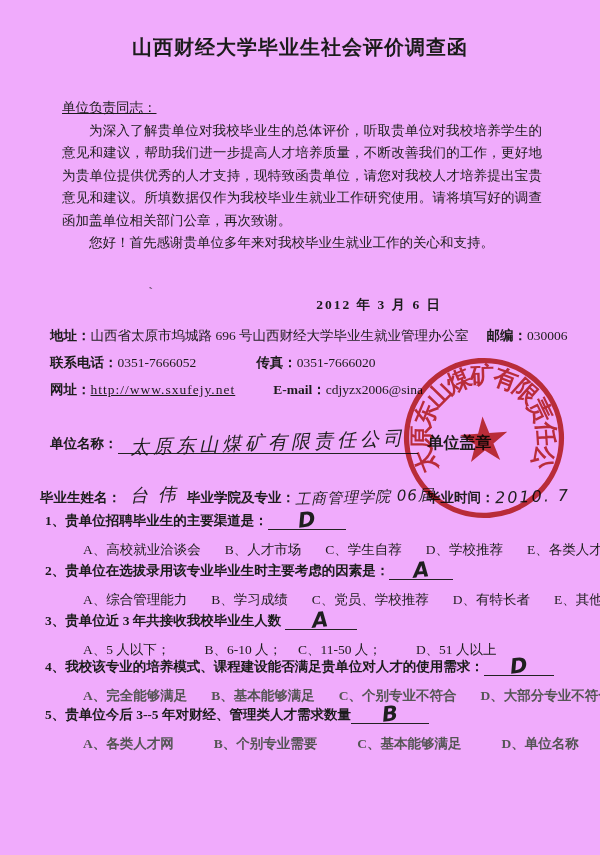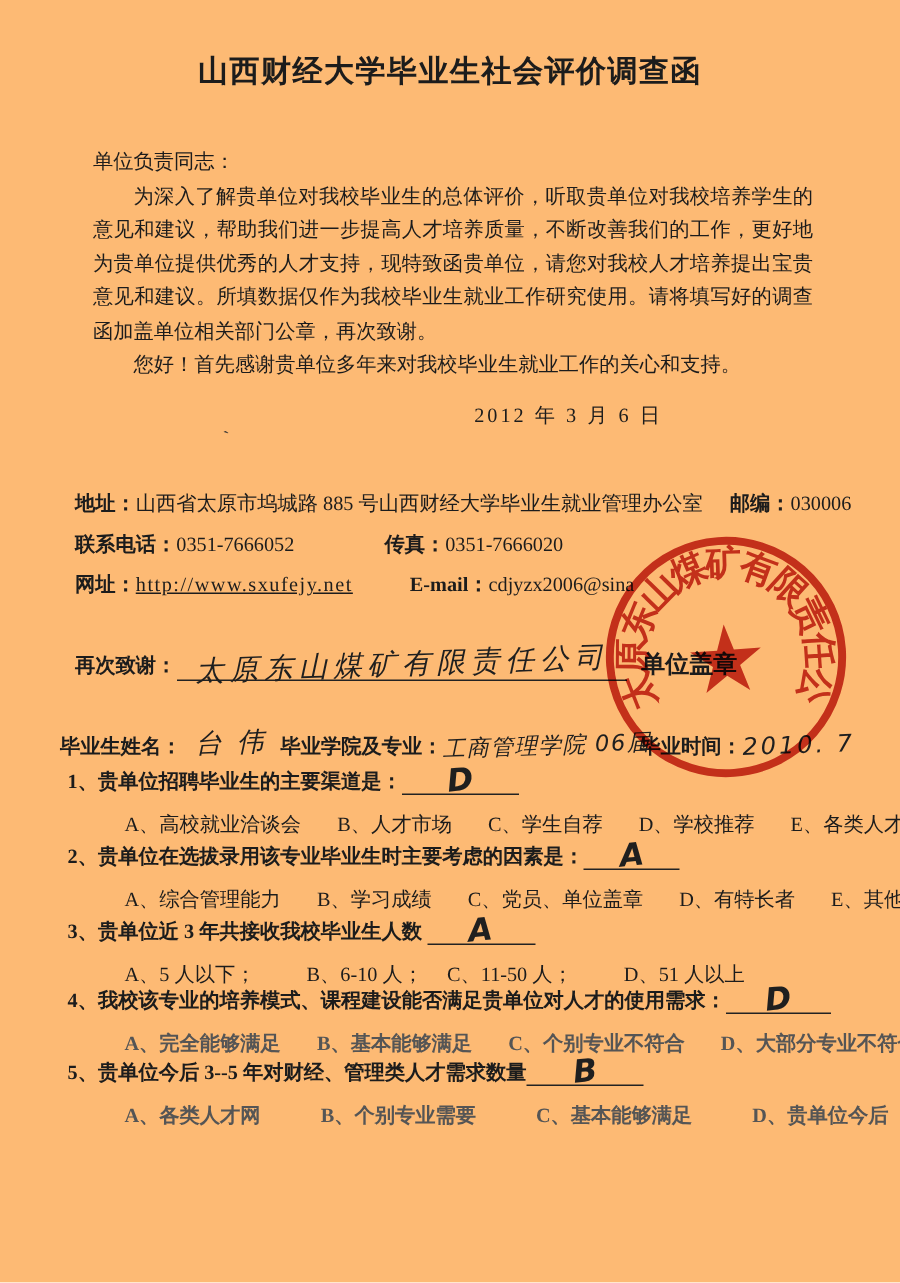--- a/index.html
+++ b/index.html
@@ -1,29 +1,29 @@
 <!DOCTYPE html>
 <html><head>
 <meta charset="utf-8">
 <style>
   html,body{margin:0;padding:0;background:#ffffff;}
   .page{
     position:relative;width:600px;height:855px;overflow:hidden;
-    background:#fdba74;color:#1c1c1c;
+    background:#f0abfc;color:#1c1c1c;
     font-family:"Liberation Serif","DejaVu Serif",serif;
   }
   .title{
     position:absolute;top:34px;left:0;width:100%;text-align:center;
     font-size:20px;font-weight:bold;letter-spacing:1px;
   }
-  .salutation{position:absolute;left:62px;top:99px;font-size:13.5px;}
+  .salutation{position:absolute;left:62px;top:99px;font-size:13.5px;text-decoration:underline;}
   .body-text{position:absolute;left:62px;top:120px;width:480px;font-size:13.5px;line-height:22.4px;}
   .body-text p{margin:0;text-indent:2em;text-align:justify;}
   .signoff-org{position:absolute;right:56px;top:256px;font-size:13.5px;letter-spacing:1px;}
-  .signoff-date{position:absolute;right:158px;top:268px;font-size:13.5px;letter-spacing:2px;}
+  .signoff-date{position:absolute;right:158px;top:296px;font-size:13.5px;letter-spacing:2px;font-weight:bold;}
   .tickmark{position:absolute;left:150px;top:284px;font-size:13px;color:#333;transform:rotate(-20deg);}
   .contact{position:absolute;left:50px;top:327px;font-size:13.5px;width:530px;}
   .contact .line{height:27px;white-space:nowrap;}
   .lbl{font-weight:bold;}
   .gap-s{display:inline-block;width:18px;}
   .gap-m{display:inline-block;width:60px;}
   .link{text-decoration:underline;letter-spacing:1px;}
   .unit-row{position:absolute;left:50px;top:433px;font-size:13.5px;white-space:nowrap;z-index:1;}
   .u-line{display:inline-block;border-bottom:1.3px solid #222;text-align:center;vertical-align:bottom;}
   .hw{
@@ -61,32 +61,32 @@
   <div class="body-text">
     <p>为深入了解贵单位对我校毕业生的总体评价，听取贵单位对我校培养学生的意见和建议，帮助我们进一步提高人才培养质量，不断改善我们的工作，更好地为贵单位提供优秀的人才支持，现特致函贵单位，请您对我校人才培养提出宝贵意见和建议。所填数据仅作为我校毕业生就业工作研究使用。请将填写好的调查函加盖单位相关部门公章，再次致谢。</p>
     <p>您好！首先感谢贵单位多年来对我校毕业生就业工作的关心和支持。</p>
   </div>
 
   <div class="signoff-date">2012 年 3 月 6 日</div>
   <div class="tickmark">`</div>
 
   <div class="contact">
     <div class="line">
-      <span class="lbl">地址：</span><span>山西省太原市坞城路 885 号山西财经大学毕业生就业管理办公室</span><span class="gap-s"></span><span class="lbl">邮编：</span><span>030006</span>
+      <span class="lbl">地址：</span><span>山西省太原市坞城路 696 号山西财经大学毕业生就业管理办公室</span><span class="gap-s"></span><span class="lbl">邮编：</span><span>030006</span>
     </div>
     <div class="line">
       <span class="lbl">联系电话：</span><span>0351-7666052</span><span class="gap-m"></span><span class="lbl">传真：</span><span>0351-7666020</span>
     </div>
     <div class="line">
       <span class="lbl">网址：</span><span class="link">http://www.sxufejy.net</span><span class="gap-m" style="width:38px;"></span><span class="lbl">E-mail：</span><span>cdjyzx2006@sina</span>
     </div>
   </div>
 
   <div class="unit-row">
-    <span class="lbl">再次致谢：</span><span class="u-line" style="width:300px;"><span class="hw hw-unit">太原东山煤矿有限责任公司</span></span><span class="seal-label">单位盖章</span>
+    <span class="lbl">单位名称：</span><span class="u-line" style="width:300px;"><span class="hw hw-unit">太原东山煤矿有限责任公司</span></span><span class="seal-label">单位盖章</span>
   </div>
 
   <div class="grad-row">
     <span class="lbl">毕业生姓名：</span><span class="u-line" style="width:66px;border-bottom:none;"><span class="hw hw-name">台 伟</span></span><span class="lbl">毕业学院及专业：</span><span class="u-line" style="width:132px;border-bottom:none;"><span class="hw hw-college">工商管理学院 06届</span></span><span class="lbl">毕业时间：</span><span class="hw hw-time">2010. 7</span>
   </div>
 
   <div class="question q1">
     <div class="q-prompt">
       <span>1、贵单位招聘毕业生的主要渠道是：</span><span class="u-line" style="width:78px;"><span class="hw hw-ans">D</span></span>
     </div>
@@ -99,21 +99,21 @@
     </div>
   </div>
 
   <div class="question q2">
     <div class="q-prompt">
       <span>2、贵单位在选拔录用该专业毕业生时主要考虑的因素是：</span><span class="u-line" style="width:64px;"><span class="hw hw-ans">A</span></span>
     </div>
     <div class="q-options">
       <span class="opt">A、综合管理能力</span>
       <span class="opt">B、学习成绩</span>
-      <span class="opt">C、党员、单位盖章</span>
+      <span class="opt">C、党员、学校推荐</span>
       <span class="opt">D、有特长者</span>
       <span class="opt" style="margin-right:0;">E、其他</span>
     </div>
   </div>
 
   <div class="question q3">
     <div class="q-prompt">
       <span>3、贵单位近 3 年共接收我校毕业生人数</span>&nbsp;<span class="u-line" style="width:72px;"><span class="hw hw-ans">A</span></span>
     </div>
     <div class="q-options">
@@ -137,21 +137,21 @@
   </div>
 
   <div class="question q5">
     <div class="q-prompt">
       <span>5、贵单位今后 3--5 年对财经、管理类人才需求数量</span><span class="u-line" style="width:78px;"><span class="hw hw-ans">B</span></span>
     </div>
     <div class="q-options">
       <span class="opt">A、各类人才网</span>
       <span class="opt">B、个别专业需要</span>
       <span class="opt">C、基本能够满足</span>
-      <span class="opt">D、贵单位今后</span>
+      <span class="opt">D、单位名称</span>
     </div>
   </div>
 
   <div class="stamp">
     <svg width="176" height="176" viewBox="0 0 200 200">
       <circle cx="100" cy="100" r="88" fill="none" stroke="#c03028" stroke-width="6"></circle>
       <path id="sealArc" d="M 46.3,131 A 62,62 0 1 1 153.7,131" fill="none"></path>
       <text font-family="Liberation Serif, DejaVu Serif, serif" font-size="27" font-weight="bold" fill="#c03028">
         <textPath href="#sealArc" startOffset="0" textLength="288" lengthAdjust="spacing">太原东山煤矿有限责任公司</textPath>
       </text>

